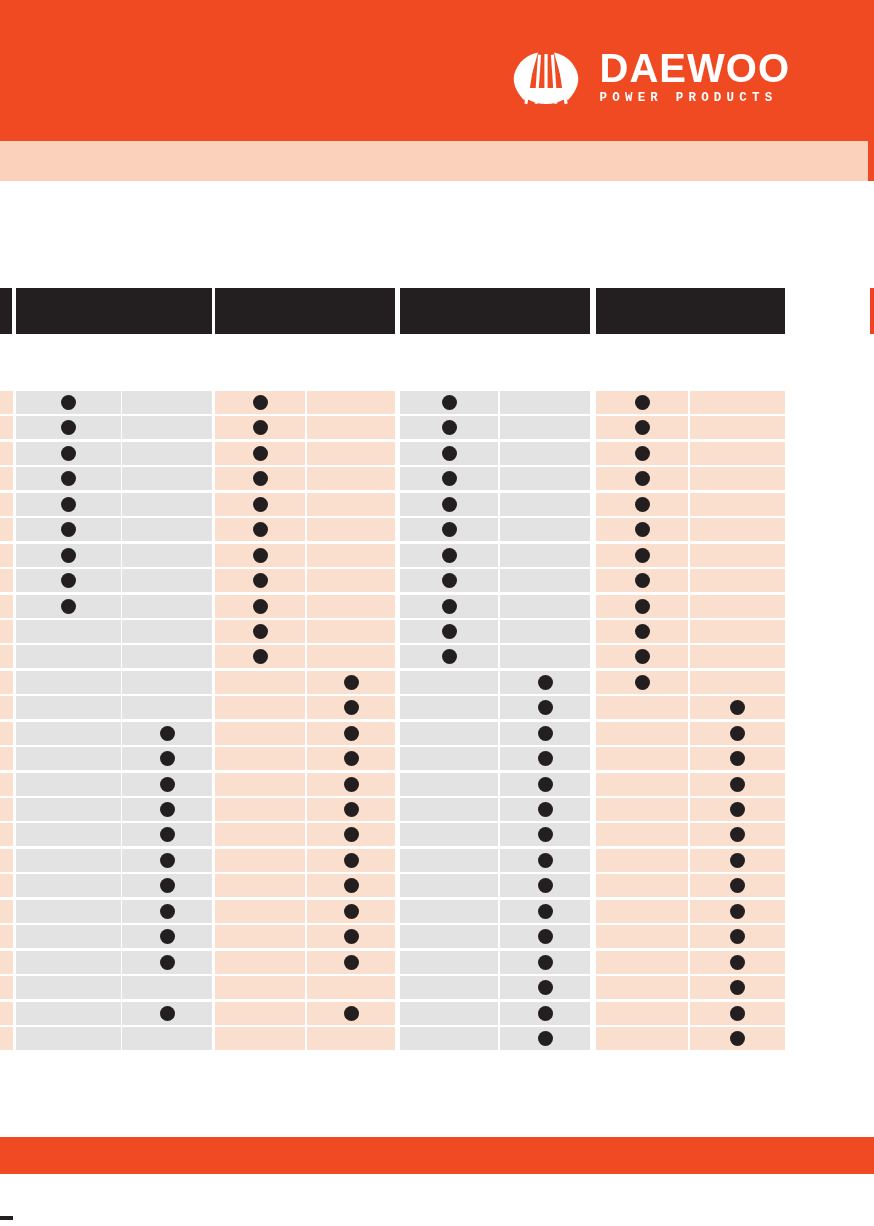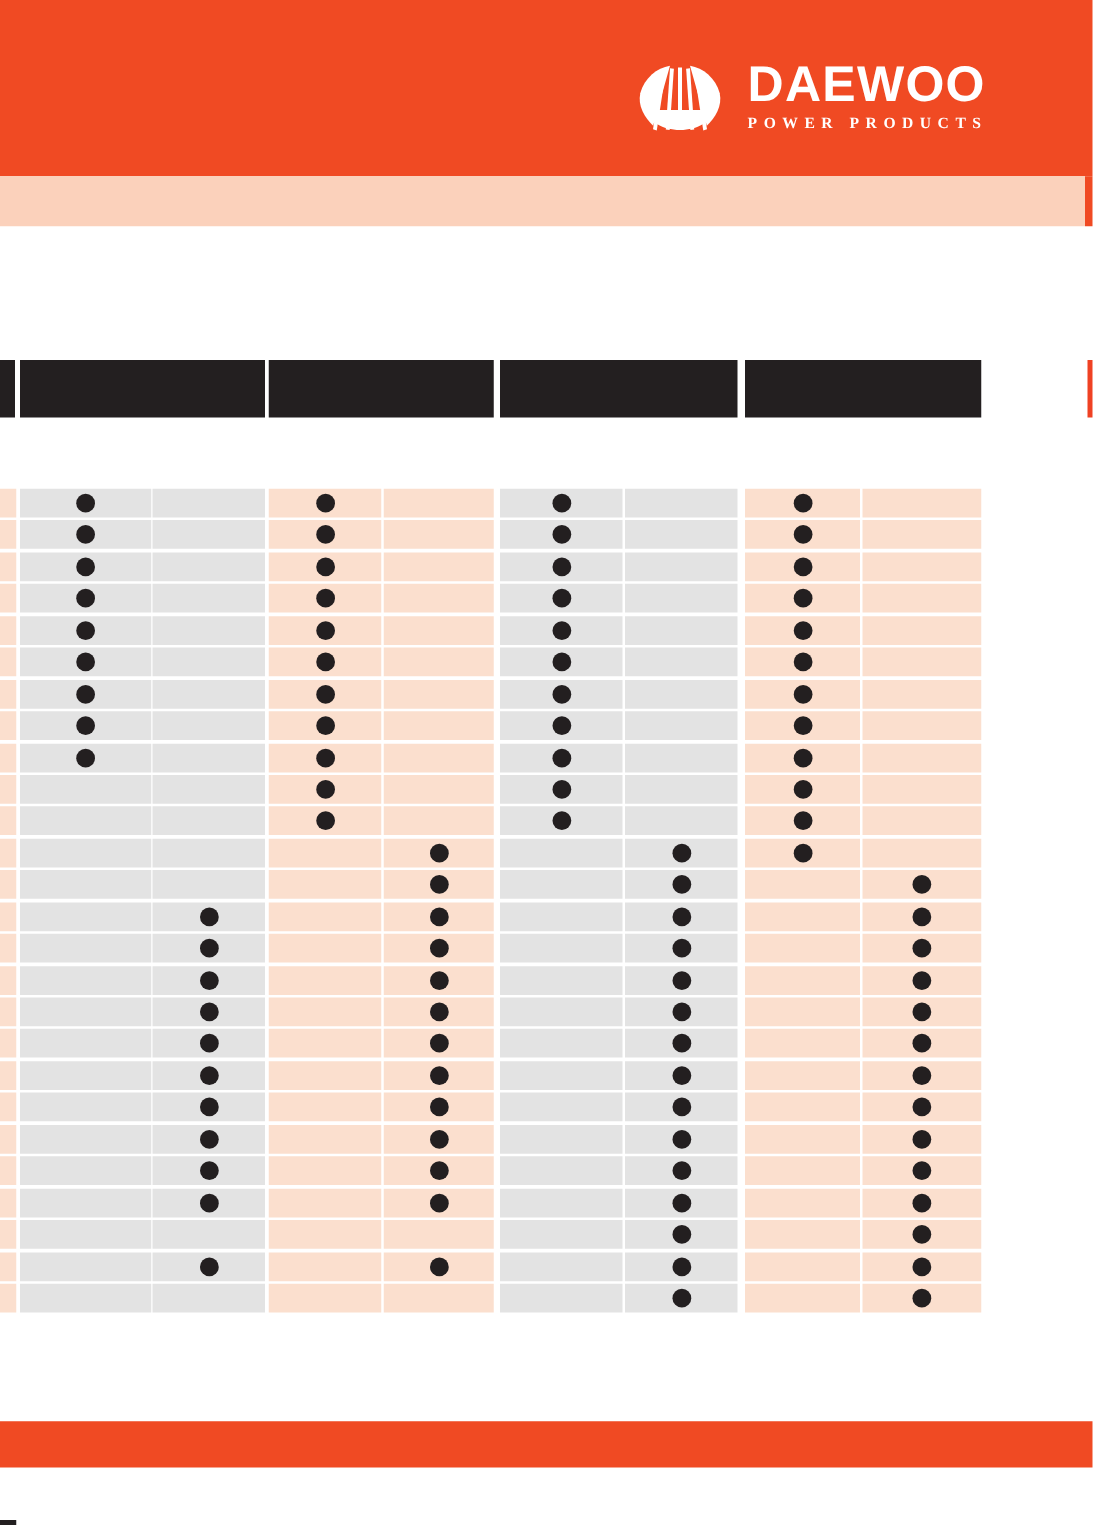--- a/index.html
+++ b/index.html
@@ -24,21 +24,21 @@
   #brand-mark{width:76px;height:58px;position:relative;}
   #brand-text{display:flex;flex-direction:column;line-height:1;}
   #brand-wordmark{
     color:#ffffff;font-size:40px;font-weight:bold;
     letter-spacing:1px;font-family:"Liberation Sans",sans-serif;
     line-height:0.95;
   }
   #brand-tagline{
     color:#ffffff;font-size:12.5px;font-weight:bold;
     letter-spacing:5.2px;margin-top:5px;
-    font-family:Liberation Serif, serif;
+    font-family:Liberation Mono, monospace;
   }
 
   
   #subtitle-band{
     position:absolute;left:0;top:141px;width:868px;height:40px;
     background:#FBD1BB;
   }
   #subtitle-band-text{
     position:absolute;left:26px;top:0;height:40px;
     display:flex;align-items:center;

